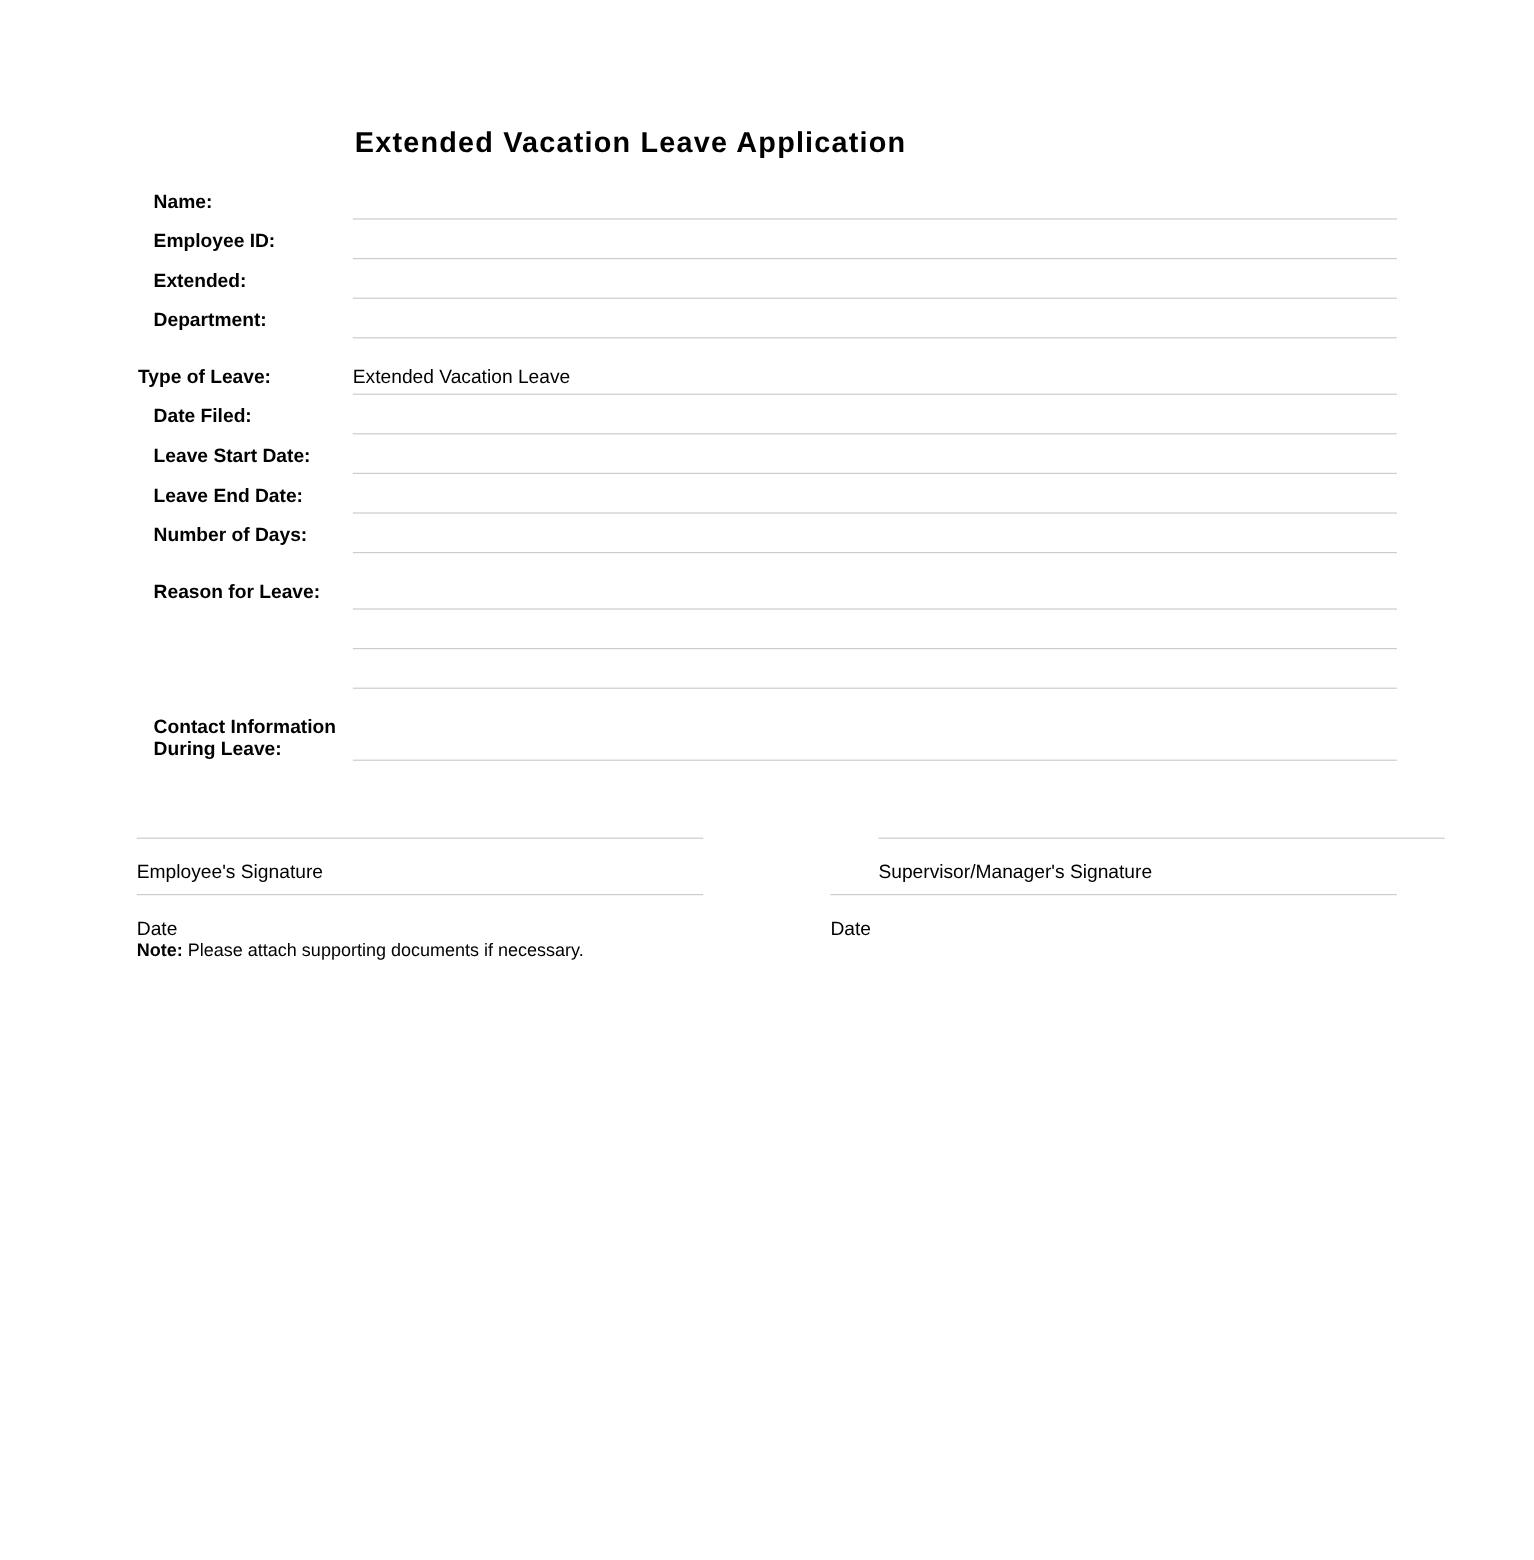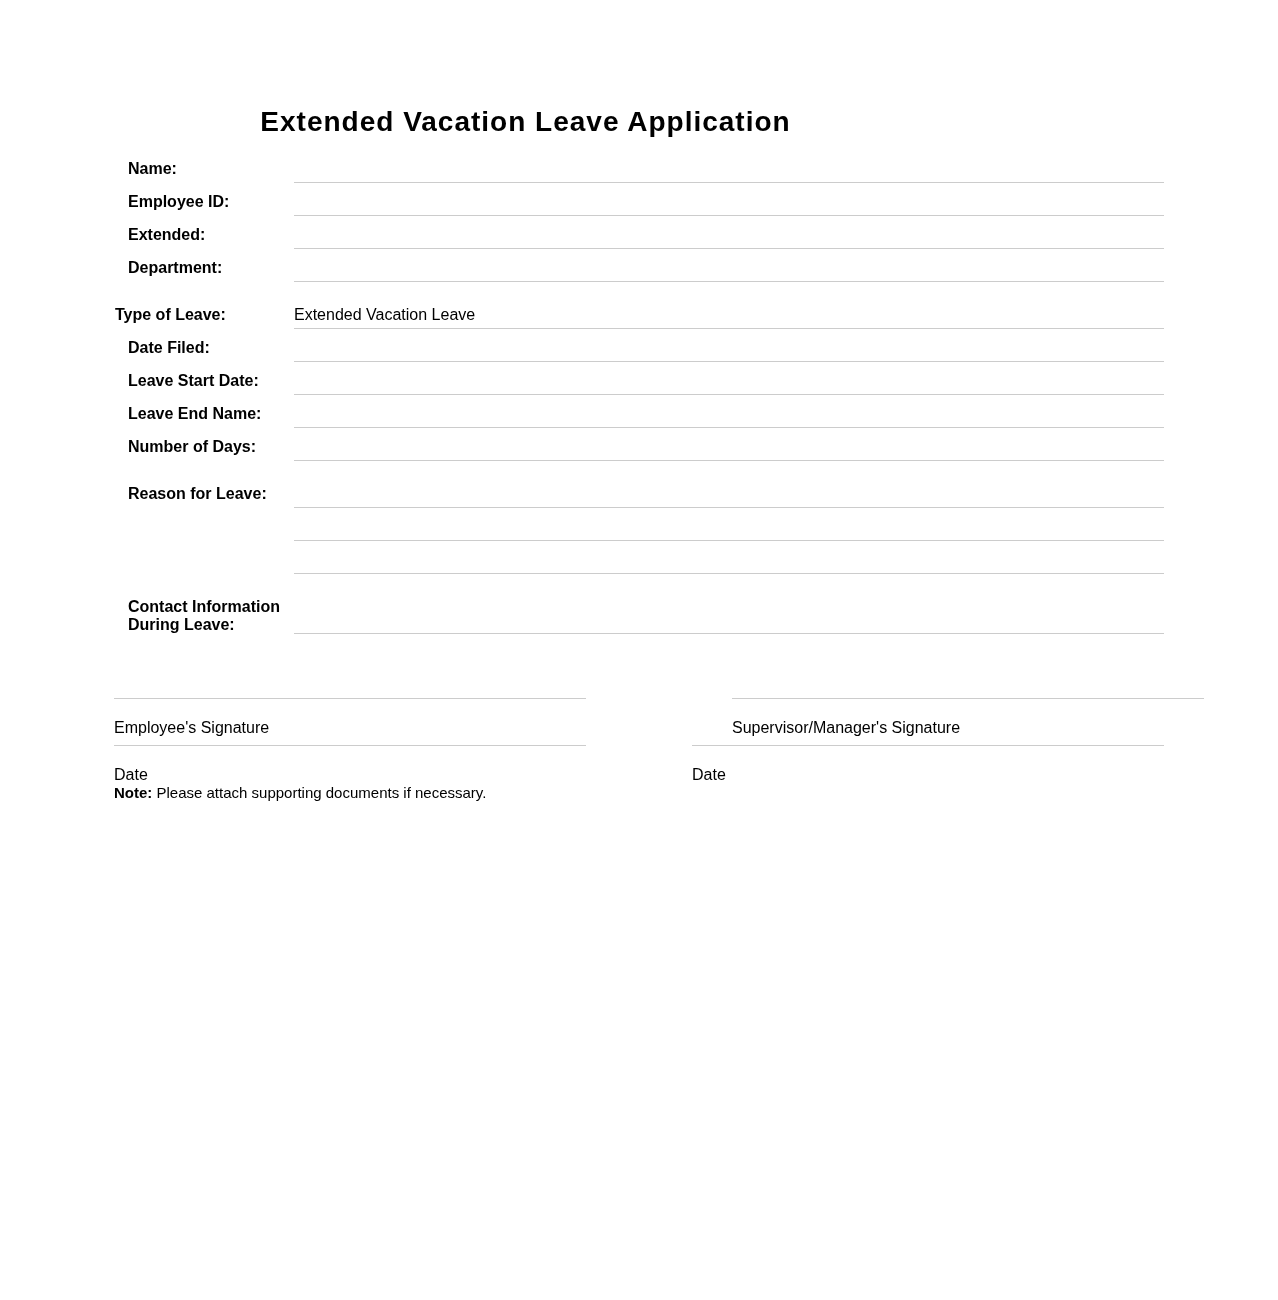--- a/index.html
+++ b/index.html
@@ -1,17 +1,17 @@
 <!DOCTYPE html>
 <html><head>
 <meta charset="utf-8">
 <style>
   html, body { margin: 0; padding: 0; background: #ffffff; }
   body { width: 1278px; height: 1300px; position: relative; font-family: "Liberation Sans", sans-serif; color: #000; }
-  .title { position: absolute; top: 106px; left: 0; width: 1051px; text-align: center; font-size: 28px; font-weight: bold; letter-spacing: 1px; margin: 0; }
+  .title { position: absolute; top: 106px; left: 0; width: 1051px; text-align: center; font-size: 24px; font-weight: bold; letter-spacing: 1px; margin: 0; }
   .row { position: absolute; left: 114px; width: 1050px; }
   .label { position: absolute; left: 14px; font-size: 16px; font-weight: bold; line-height: 18px; }
   .line { position: absolute; left: 180px; width: 870px; border-bottom: 1px solid #cccccc; }
   .value { position: absolute; left: 180px; font-size: 16px; line-height: 18px; }
   .sig { position: absolute; width: 472px; }
   .sig .sline { border-top: 1px solid #cccccc; }
   .sig .scap { text-align: left; font-size: 16px; margin-top: 20px; }
   .note { position: absolute; left: 114px; top: 784px; font-size: 15px; }
   .note b { font-weight: bold; }
 </style>
@@ -44,21 +44,21 @@
 </div>
 <div class="row" style="top:339px;">
   <span class="label">Date Filed:</span>
   <div class="line" style="top:22px;"></div>
 </div>
 <div class="row" style="top:372px;">
   <span class="label">Leave Start Date:</span>
   <div class="line" style="top:22px;"></div>
 </div>
 <div class="row" style="top:405px;">
-  <span class="label">Leave End Name:</span>
+  <span class="label">Leave End Date:</span>
   <div class="line" style="top:22px;"></div>
 </div>
 <div class="row" style="top:438px;">
   <span class="label">Number of Days:</span>
   <div class="line" style="top:22px;"></div>
 </div>
 
 <div class="row" style="top:485px;">
   <span class="label">Reason for Leave:</span>
   <div class="line" style="top:22px;"></div>

